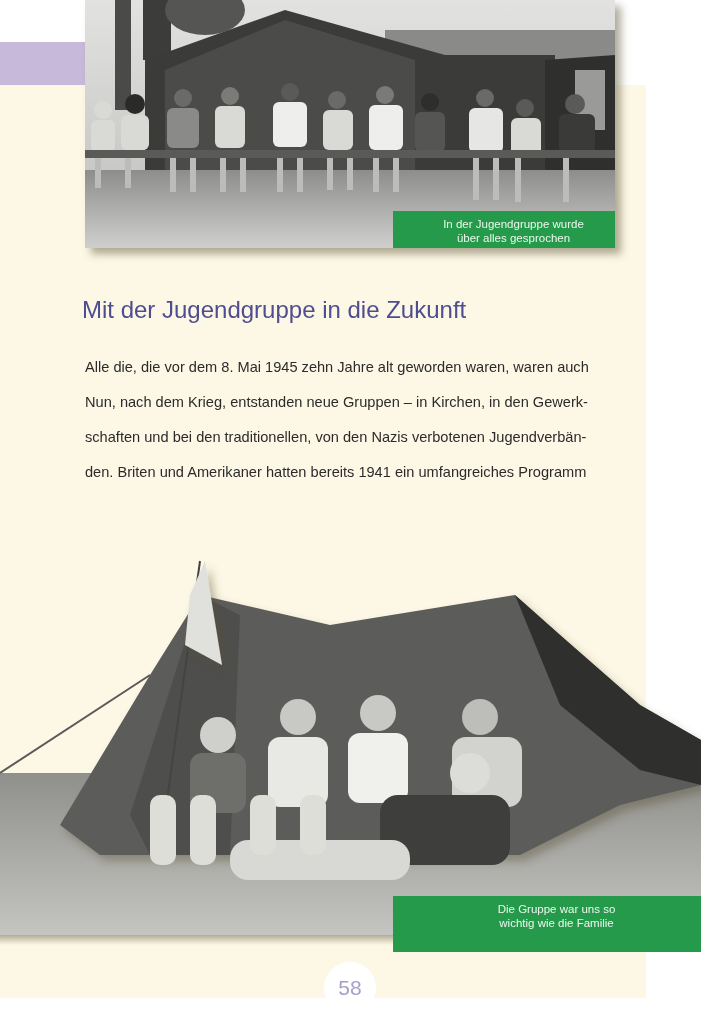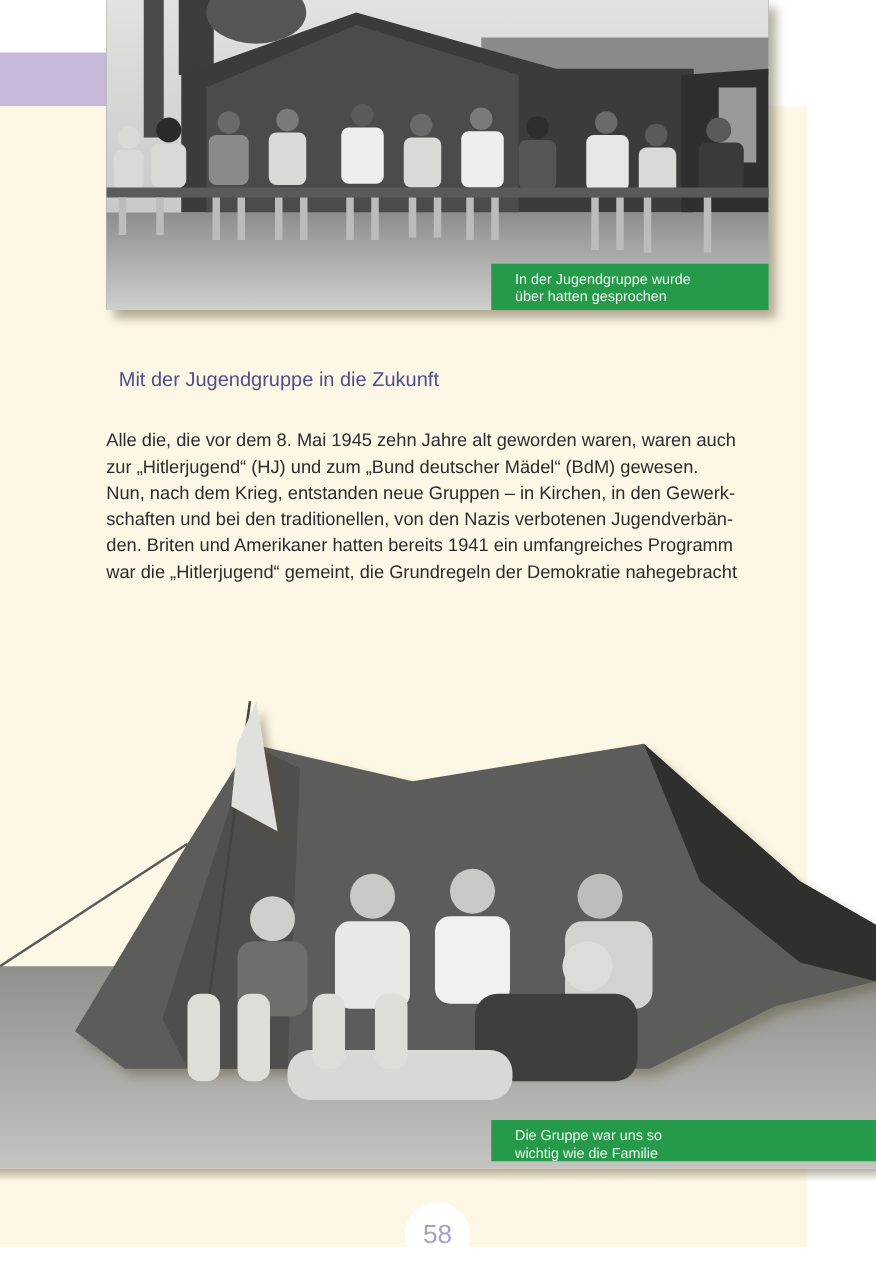--- a/index.html
+++ b/index.html
@@ -2,29 +2,29 @@
 <html><head>
 <meta charset="utf-8">
 <style>
   html,body{margin:0;padding:0;}
   body{width:701px;height:1020px;position:relative;overflow:hidden;background:#ffffff;font-family:"Liberation Sans",sans-serif;}
   .lav-band{position:absolute;left:0;top:42px;width:85px;height:43px;background:#c6b9d9;}
   .cream{position:absolute;left:0;top:85px;width:646px;height:913px;background:#fdf8e6;}
   .photo-top{position:absolute;left:85px;top:0;width:530px;height:248px;overflow:hidden;
     box-shadow:6px 6px 8px rgba(80,70,40,0.45);background:#9a9a9a;}
   .photo-top svg{display:block;}
-  .caption{position:absolute;background:#249a4a;color:#eef7ee;font-size:11.5px;line-height:14px;padding:6px 0 11px 19px;box-sizing:border-box;}
+  .caption{position:absolute;background:#249a4a;color:#eef7ee;font-size:11.5px;line-height:14px;padding:6px 0 11px 19px;box-sizing:border-box;text-align:center;}
   .cap-top{left:308px;top:211px;width:222px;height:37px;}
-  .heading{position:absolute;left:95px;top:296px;font-size:16px;color:#4e4d8f;white-space:nowrap;}
+  .heading{position:absolute;left:82px;top:296px;font-size:24px;color:#4e4d8f;white-space:nowrap;}
   .body-text{position:absolute;left:85px;top:343px;width:535px;font-size:14.6px;line-height:20.9px;color:#2b2b2b;}
-  .body-text div{white-space:nowrap;}
+  .body-text div{white-space:nowrap;margin-top:14px;}
   .photo-bottom{position:absolute;left:0;top:555px;width:701px;height:380px;}
   .photo-bottom svg{display:block;}
   .bottom-shadow{position:absolute;left:0;top:935px;width:701px;height:10px;background:linear-gradient(rgba(90,80,50,0.45),rgba(90,80,50,0));}
-  .cap-bottom{left:393px;top:896px;width:308px;height:33px;}
+  .cap-bottom{left:393px;top:896px;width:308px;height:56px;}
   .page-num-wrap{position:absolute;left:324px;top:962px;width:52px;height:52px;border-radius:50%;background:#ffffff;}
   .page-num{position:absolute;left:0;top:14px;width:52px;text-align:center;font-size:21px;color:#a6a0c4;}
   .white-foot{position:absolute;left:0;top:998px;width:701px;height:22px;background:#ffffff;}
 </style>
 </head>
 <body>
 
 <div class="lav-band"></div>
 <div class="cream"></div>
 
@@ -94,33 +94,31 @@
       <rect x="288" y="158" width="6" height="34"></rect>
         <rect x="308" y="158" width="6" height="34"></rect>
       <rect x="388" y="158" width="6" height="42"></rect>
         <rect x="408" y="158" width="6" height="42"></rect>
       <rect x="430" y="158" width="6" height="44"></rect>
         <rect x="478" y="158" width="6" height="44"></rect>
     </g>
   </svg>
   <div class="caption cap-top">
     <div>In der Jugendgruppe wurde</div>
-    <div>über hatten gesprochen</div>
+    <div>über alles gesprochen</div>
   </div>
 </div>
 
 <div class="heading">Mit der Jugendgruppe in die Zukunft</div>
 
 <div class="body-text">
   <div>Alle die, die vor dem 8. Mai 1945 zehn Jahre alt geworden waren, waren auch</div>
-  <div>zur „Hitlerjugend“ (HJ) und zum „Bund deutscher Mädel“ (BdM) gewesen.</div>
   <div>Nun, nach dem Krieg, entstanden neue Gruppen – in Kirchen, in den Gewerk-</div>
   <div>schaften und bei den traditionellen, von den Nazis verbotenen Jugendverbän-</div>
   <div>den. Briten und Amerikaner hatten bereits 1941 ein umfangreiches Programm</div>
-  <div>war die „Hitlerjugend“ gemeint, die Grundregeln der Demokratie nahegebracht</div>
 </div>
 
 <div class="photo-bottom">
   <svg width="701" height="380" viewBox="0 0 701 380">
     <defs>
       <linearGradient id="strawB" x1="0" y1="0" x2="0" y2="1">
         <stop offset="0" stop-color="#8f8f8c"></stop>
           <stop offset="1" stop-color="#c4c4c0"></stop>
       </linearGradient>
       <filter id="sh" x="-10%" y="-10%" width="120%" height="120%">

